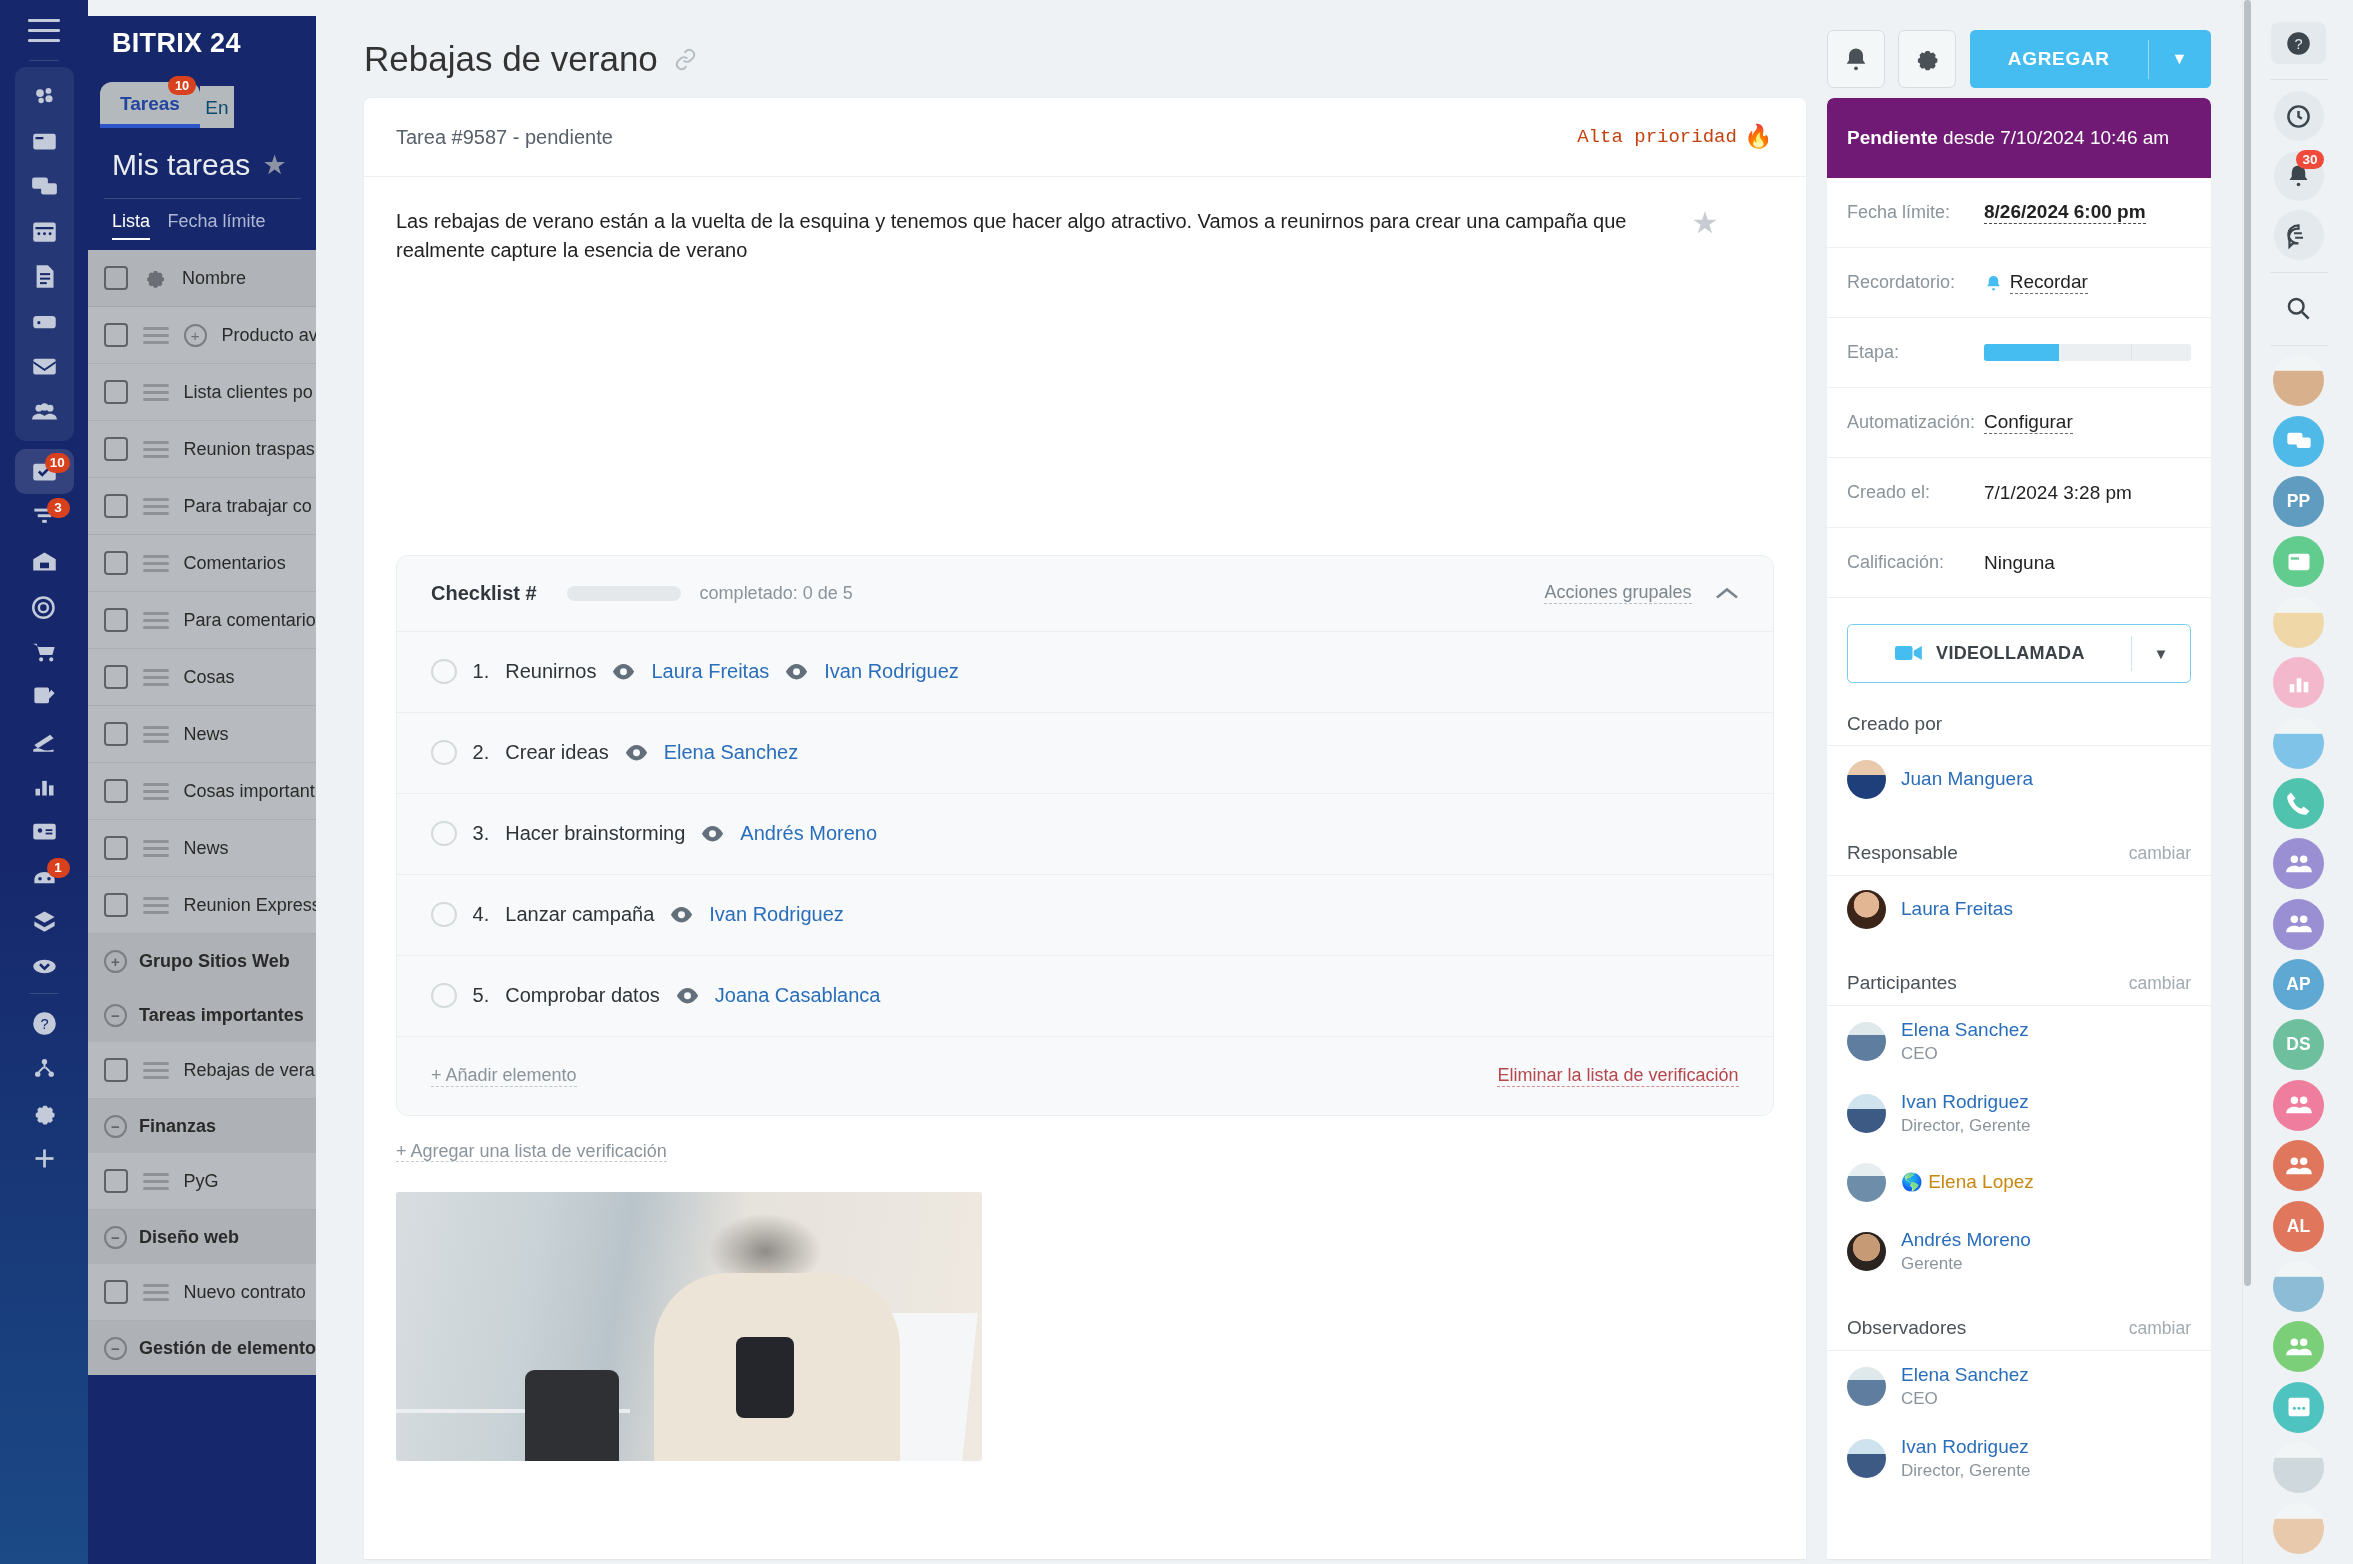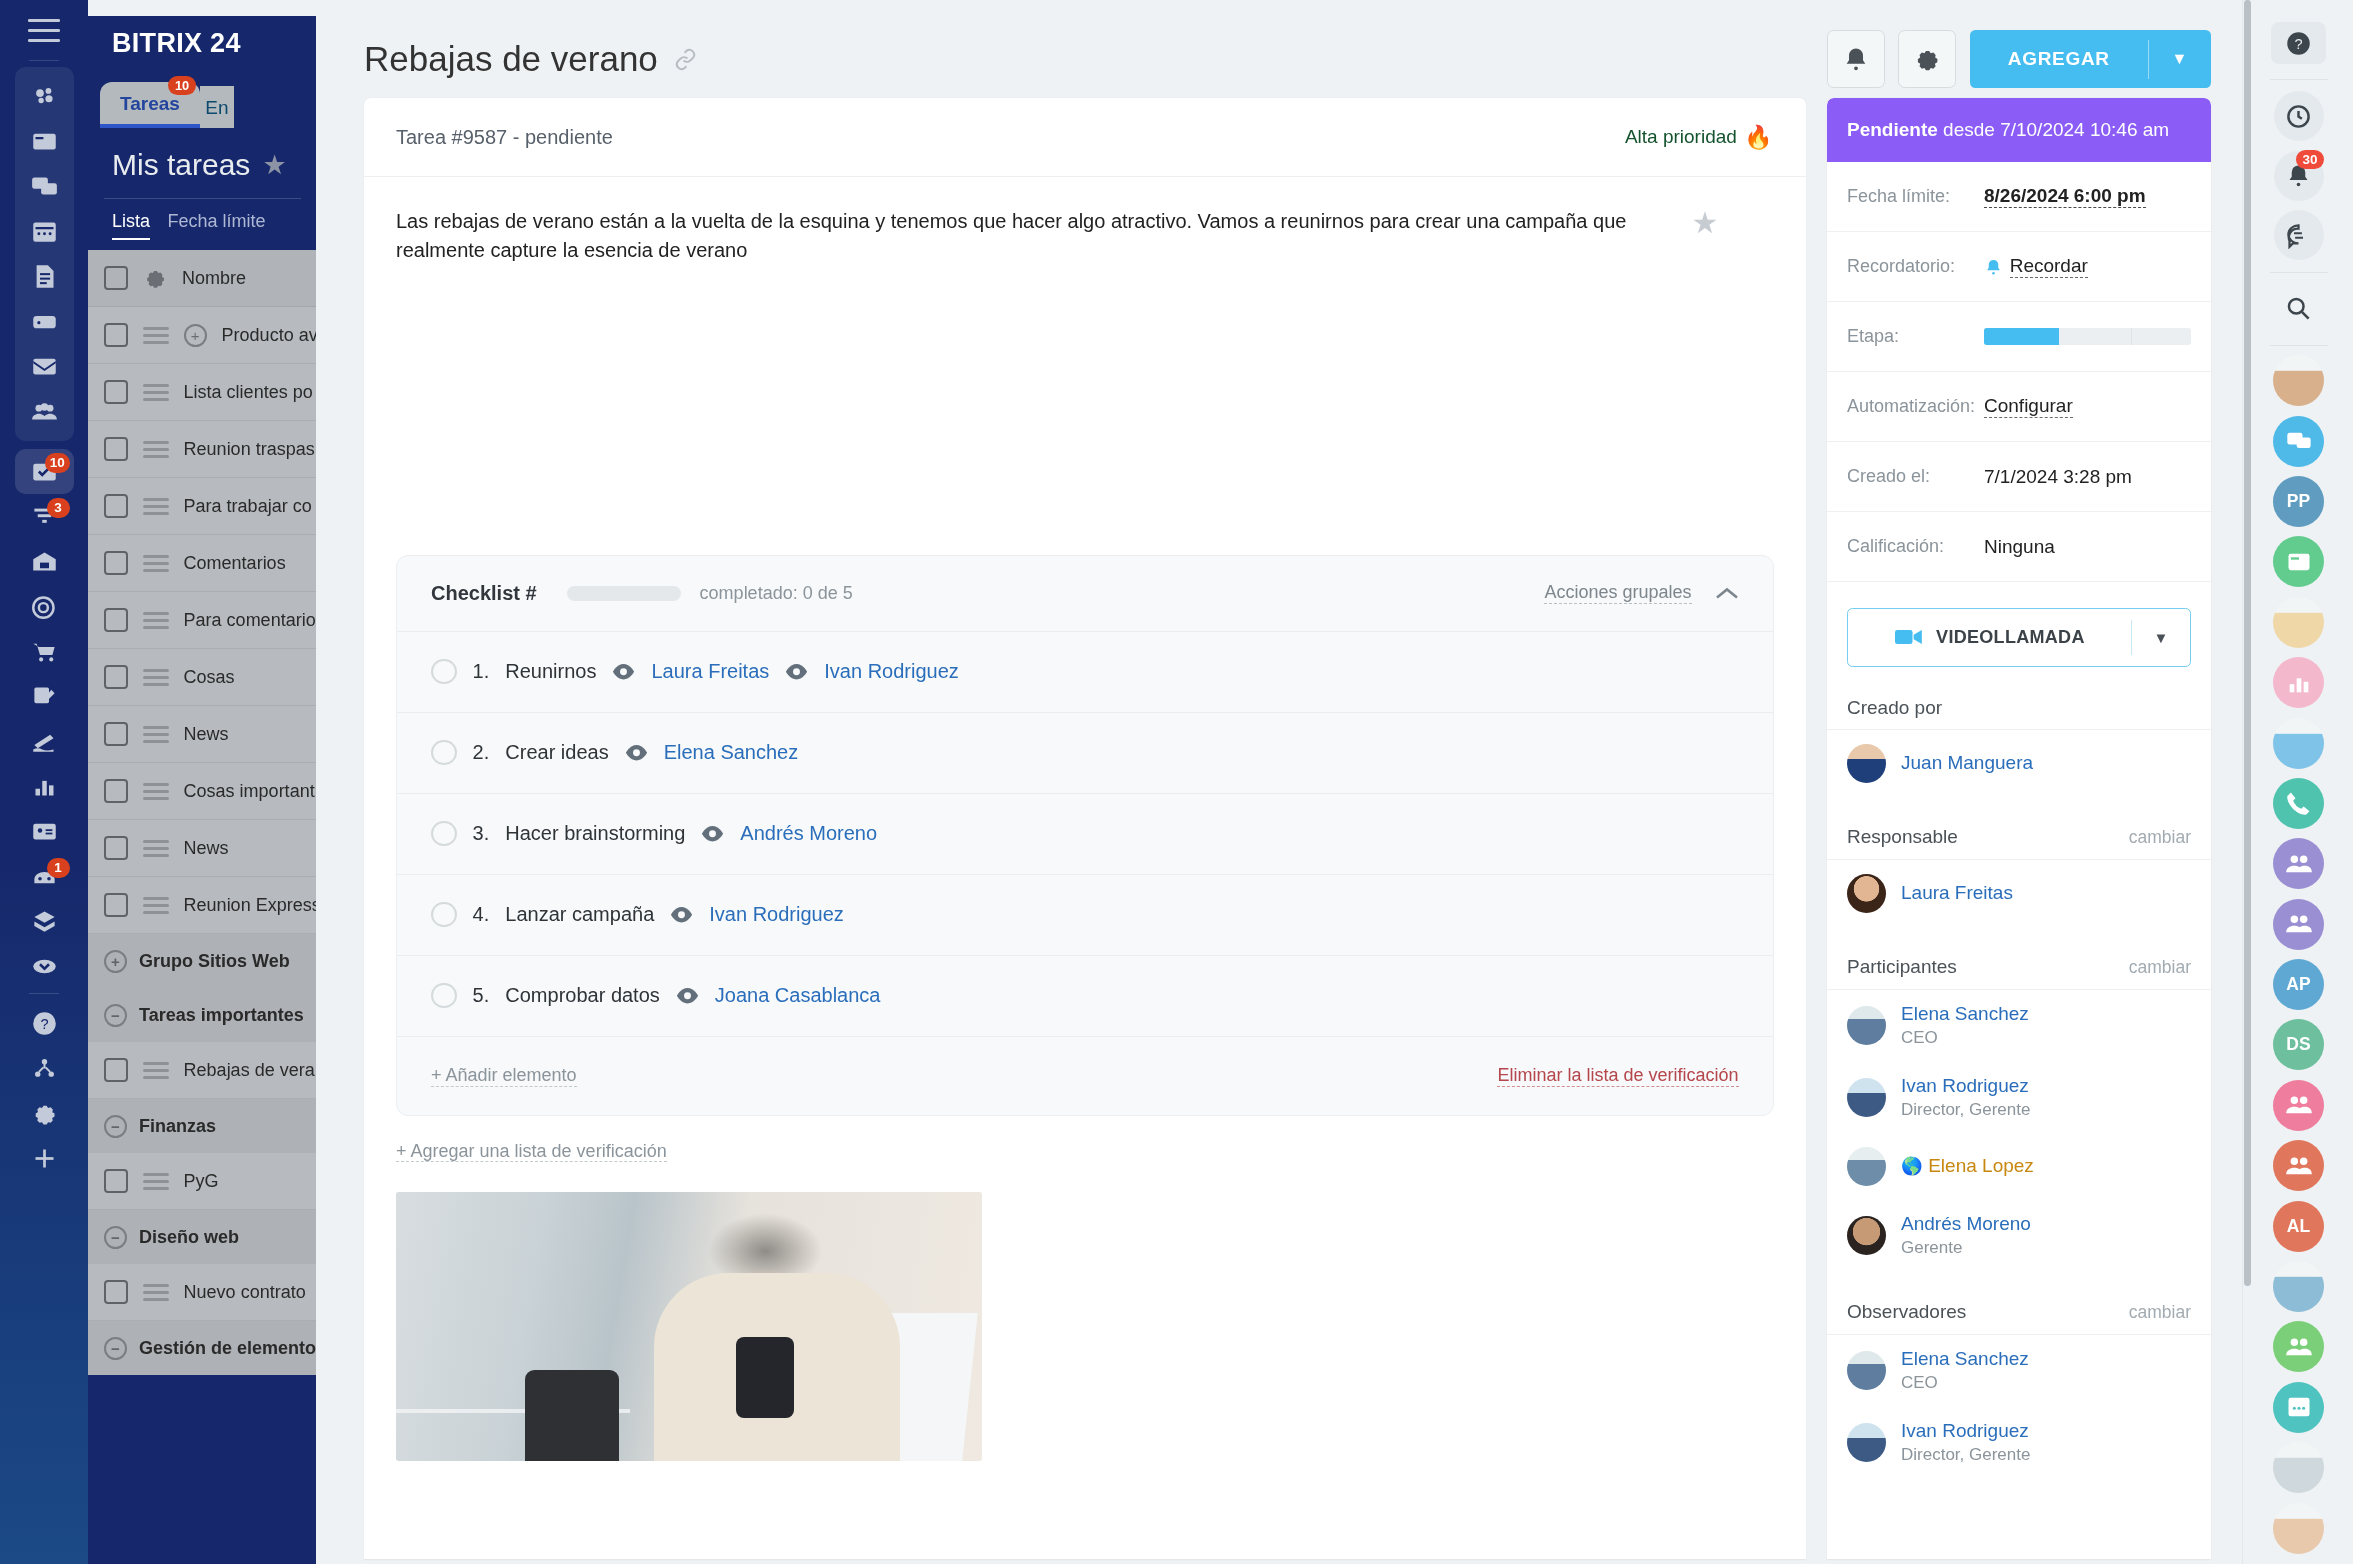--- a/index.html
+++ b/index.html
@@ -95,21 +95,21 @@
   .content-row { display:flex; gap: 21.5px; padding: 0 31px 0 48px; }
   .card-main {
     flex: 1; background:#fff; border-radius: 6.7px 6.7px 0 0; min-height: 1461px;
     box-shadow: 0 0.7px 2px rgba(0,0,0,.06);
   }
   .card-head {
     display:flex; align-items:center; height:79px; padding: 0 32px;
     border-bottom: 0.7px solid #edf0f2;
   }
   .card-head .tnum { font-size: 20px; color: #58616b; }
-  .card-head .prio { margin-left:auto; font-size: 19px; color:#14532d; display:flex; align-items:center; gap:8px;}
+  .card-head .prio { margin-left:auto; font-size: 19px; color:#c2410c; display:flex; align-items:center; gap:8px;font-family:Liberation Mono, monospace;}
   .flame { font-size: 23px; }
   .desc {
     padding: 30px 40px 0 32px; position: relative;
     font-size: 20px; line-height: 1.44; color: #222; max-width: 1380px;
   }
   .desc-star { position:absolute; right:25.6px; top: 24px; font-size:30px; color:#c6ccd1; }
   .desc-spacer { height: 290px; }
 
   
   .checklist {
@@ -148,21 +148,21 @@
   .photo .mon { position:absolute; right:2%; bottom:0; width:18%; height:55%; background:#f4f6f7; transform: skewX(-6deg); }
   .photo .body { position:absolute; left:44%; bottom:0; width:42%; height:70%; background:#ece4d6; border-radius:74px 74px 0 0;}
   .photo .phone { position:absolute; left:58%; bottom:16%; width:10%; height:30%; background:#24262b; border-radius:8px; }
 
   
   .card-side {
     width: 384px; flex: none; background:#fff; border-radius: 6.7px 6.7px 0 0;
     min-height: 1461px; box-shadow: 0 0.7px 2px rgba(0,0,0,.06); overflow:hidden;
   }
   .status-bar {
-    background:#8b5cf6; color:#fff; padding: 21px 20px; font-size:19px;
+    background:#701a75; color:#fff; padding: 29px 20px; font-size:19px;
     border-radius: 6.7px 6.7px 0 0;
   }
   .status-bar b { font-weight:700; }
   .fld { display:flex; align-items:center; min-height:70px; padding: 0 20px; border-bottom:0.7px solid #eef1f3; }
   .fld .k { width: 137px; font-size:18px; color:#8b949b; flex:none; }
   .fld .v { font-size:19px; color:#222; font-weight:700; border-bottom:1.3px dashed #4a4a4a; }
   .fld .v.plain { font-weight:400; border:none; }
   .fld .v.link { font-weight:400; border-bottom:1.3px dashed #6b6b6b; }
   .bell-s { width:19px; height:20px; fill:#45bdf0; margin-right:6.7px; vertical-align:-2.7px; }
   .stage { flex:1; height:17.5px; background:#eceff1; border-radius:2.7px; display:flex; overflow:hidden; }

